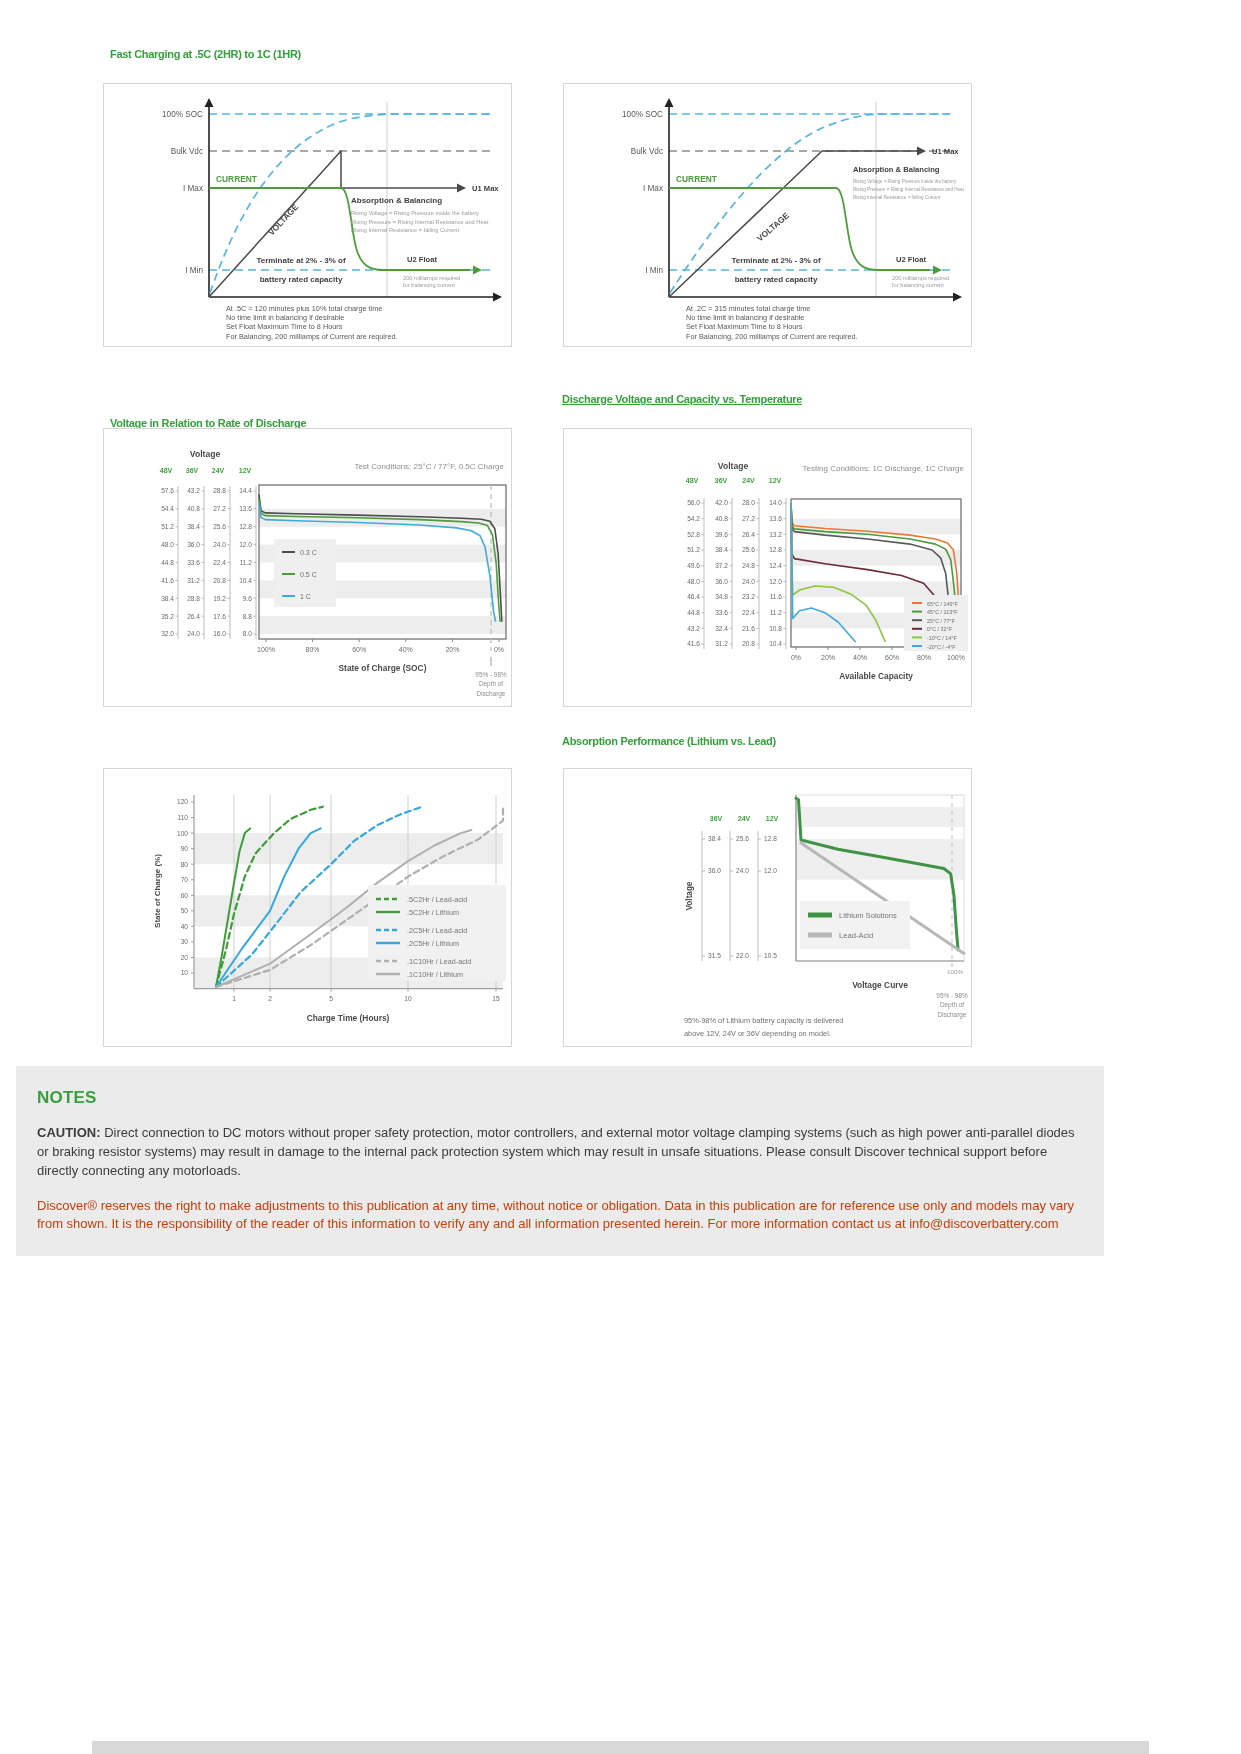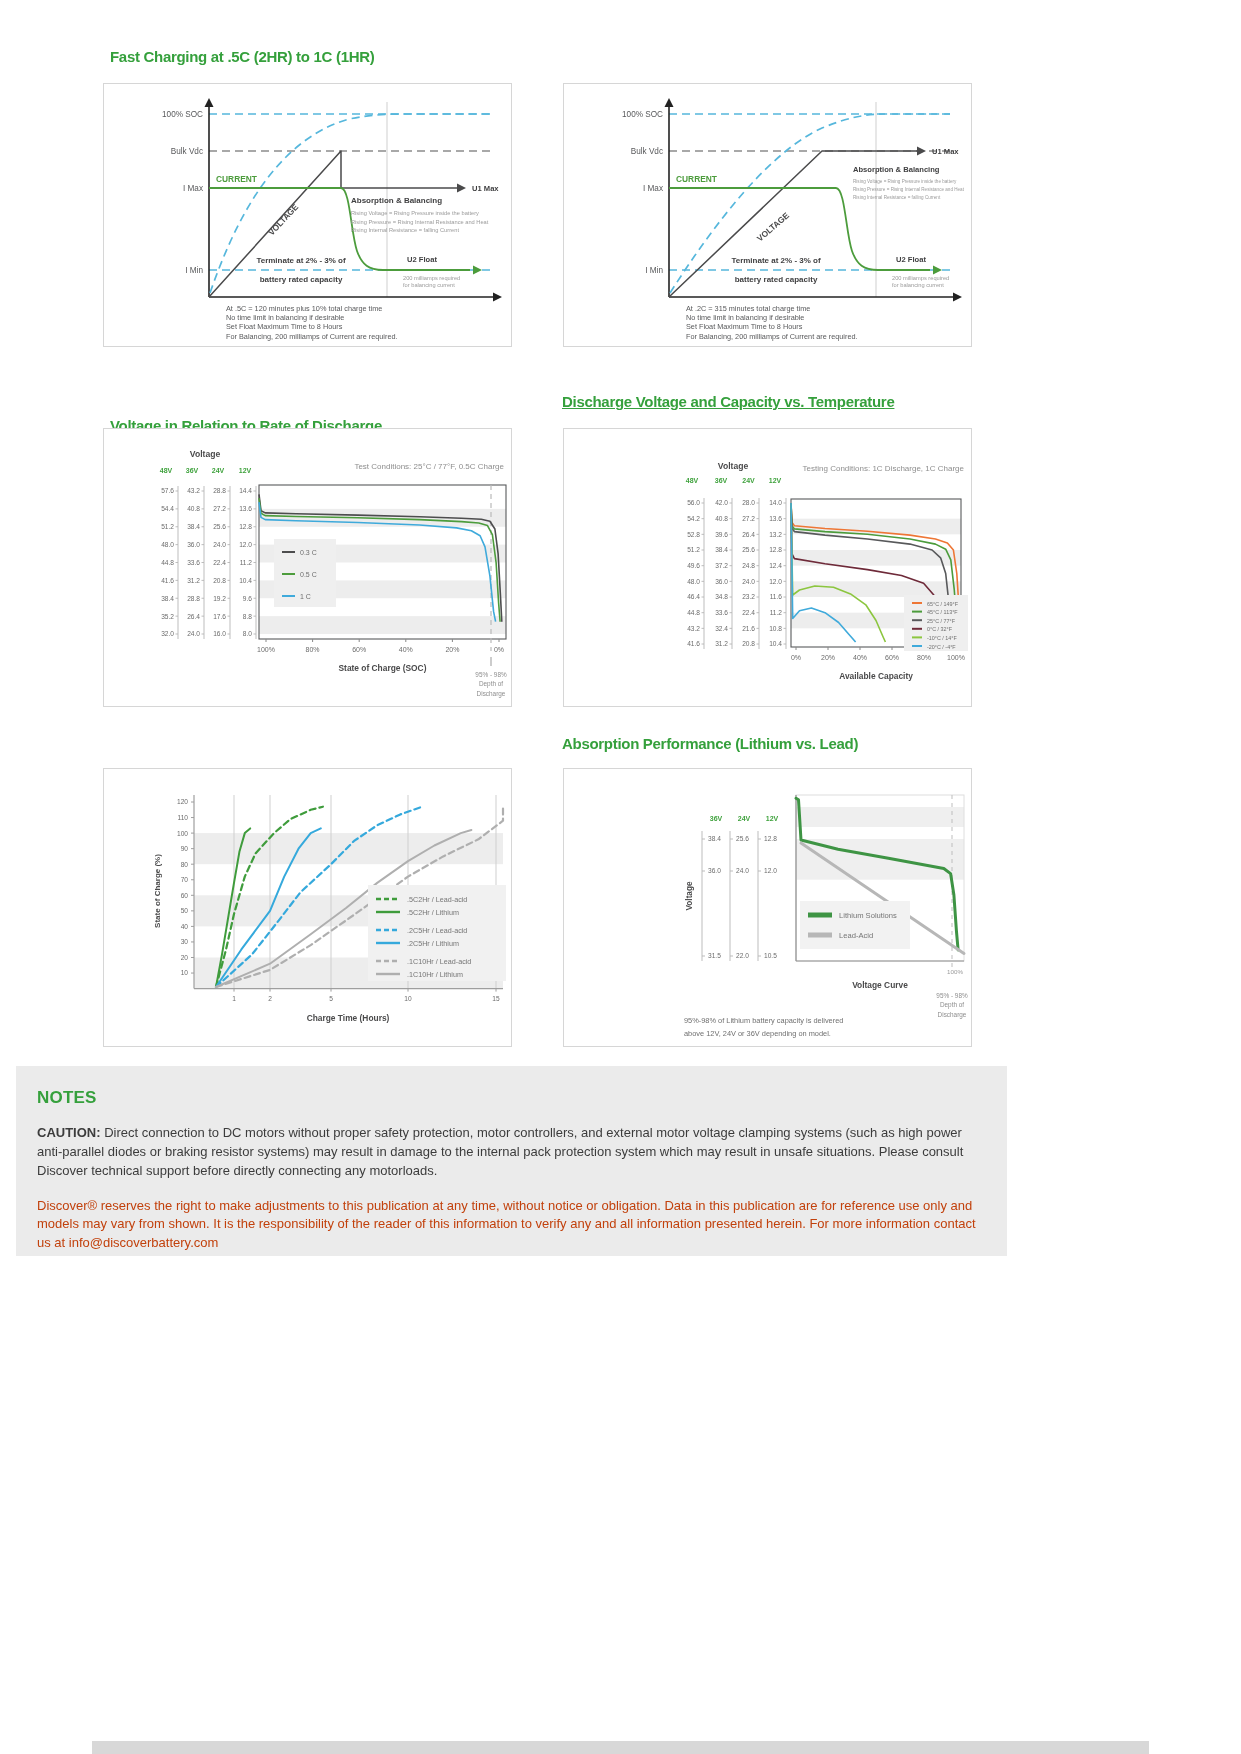--- a/index.html
+++ b/index.html
@@ -1,31 +1,31 @@
 <!DOCTYPE html>
 <html><head>
 <meta charset="utf-8">
 <style>
   html,body{margin:0;padding:0;background:#fff;}
   body{width:1241px;height:1754px;font-family:"Liberation Sans",sans-serif;}
   .page{position:relative;width:1241px;height:1754px;background:#fff;overflow:hidden;}
-  .chart-title{position:absolute;margin:0;font-size:15px;font-weight:bold;color:#35A03C;letter-spacing:-0.3px;white-space:nowrap;width:520px;}
+  .chart-title{position:absolute;margin:0;font-size:11px;font-weight:bold;color:#35A03C;letter-spacing:-0.3px;white-space:nowrap;width:520px;}
   .t-a{left:110px;top:48px;} .t-b{left:562px;top:48px;}
   .t-c{left:110px;top:393px;margin-top:24px;} .t-d{left:562px;top:393px;text-decoration:underline;}
   .t-e{left:110px;top:735px;margin-top:32px;} .t-f{left:562px;top:735px;}
   .card{position:absolute;border:1px solid #D6D6D6;background:#fff;}
   .c-a{left:103px;top:83px;width:407px;height:262px;}
   .c-b{left:563px;top:83px;width:407px;height:262px;}
   .c-c{left:103px;top:428px;width:407px;height:277px;}
   .c-d{left:563px;top:428px;width:407px;height:277px;}
   .c-e{left:103px;top:768px;width:407px;height:277px;}
   .c-f{left:563px;top:768px;width:407px;height:277px;}
   svg{display:block;width:100%;height:100%;}
   svg text{font-family:"Liberation Sans",sans-serif;}
-  .notes{position:absolute;left:16px;top:1066px;width:991px;height:190px;background:#EBEBEB;box-sizing:border-box;padding:22px 24px 8px 21px;}
+  .notes{position:absolute;left:16px;top:1066px;width:1088px;height:190px;background:#EBEBEB;box-sizing:border-box;padding:22px 24px 8px 21px;}
   .notes h3{margin:0;font-size:17px;font-weight:bold;color:#35A03C;letter-spacing:0.2px;}
   .notes p{margin:16px 0 0 0;font-size:13px;line-height:1.45;color:#3C3C3C;max-width:1163px;}
   .notes p.disc{color:#c2410c;}
   .footer-bar{position:absolute;left:92px;top:1741px;width:1057px;height:13px;background:#D8D8D8;}
 </style>
 </head>
 <body>
 
 <div class="page">
   <h2 class="chart-title t-a">Fast Charging at .5C (2HR) to 1C (1HR)</h2>

